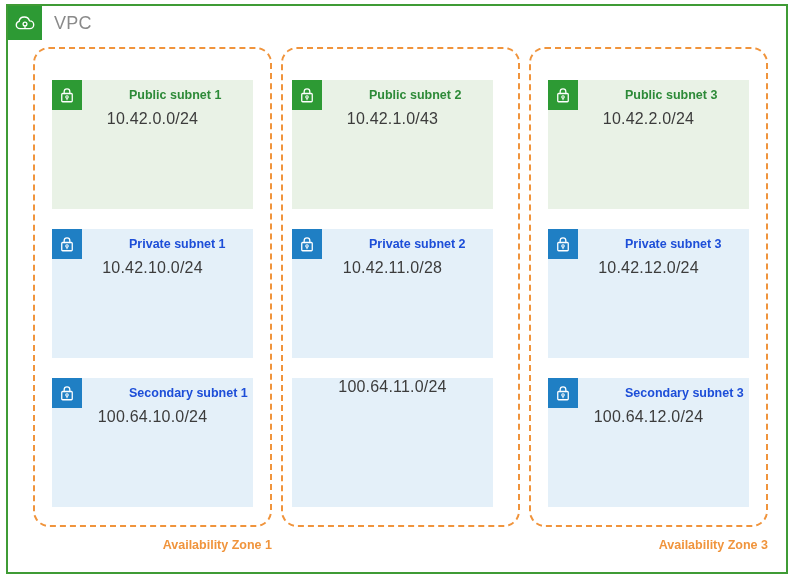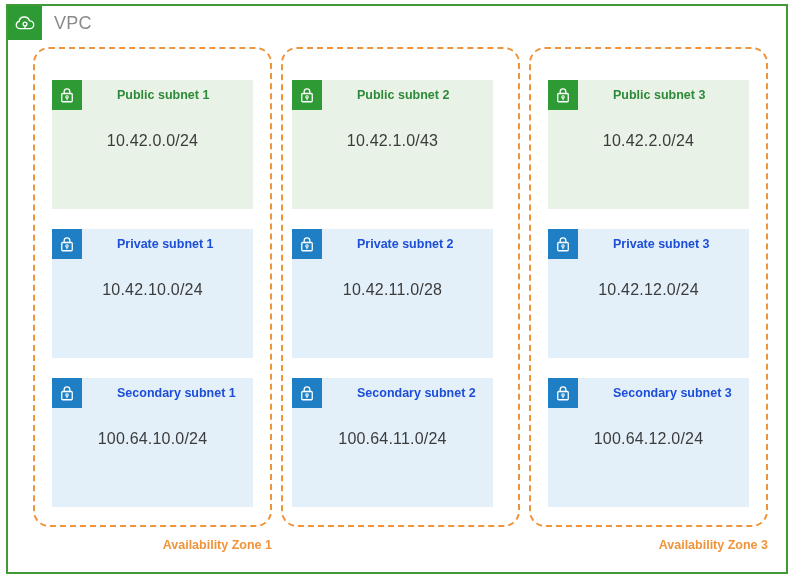--- a/index.html
+++ b/index.html
@@ -116,31 +116,30 @@
     height: 30px;
     flex: 0 0 30px;
     display: flex;
     align-items: center;
     justify-content: center;
   }
   .subnet.public  .subnet-icon { background: #2d9a34; }
   .subnet.private .subnet-icon { background: #1f7fc4; }
 
   .subnet-name {
-    margin-left: 8px;
+    margin-left: 20px;
     font-size: 12.5px;
     font-weight: bold;
     white-space: nowrap;
     padding-left: 27px;
   }
   .subnet.public  .subnet-name { color: #2d8a38; }
   .subnet.private .subnet-name { color: #1d4ed8; }
 
   .subnet-cidr {
-    margin-top: 22px;
     text-align: center;
     font-size: 16px;
     color: #3c3c3c;
     letter-spacing: 0.2px;
   }
 </style>
 </head>
 <body>
 
 <div id="canvas">
@@ -231,31 +230,20 @@
           <circle cx="12" cy="14.6" r="1.7" fill="none" stroke="#ffffff" stroke-width="1.4"></circle>
           <path d="M12 16.1v2.1" stroke="#ffffff" stroke-width="1.4" stroke-linecap="round"></path>
         </svg>
       </div>
       <div class="subnet-name">Private subnet 2</div>
     </div>
     <div class="subnet-cidr">10.42.11.0/28</div>
   </div>
 
   <div class="subnet private col-2 row-3">
-    <div class="subnet-head">
-      <div class="subnet-icon">
-        <svg width="18" height="18" viewBox="0 0 24 24" aria-hidden="true">
-          <rect x="5" y="10" width="14" height="11" rx="1.2" fill="none" stroke="#ffffff" stroke-width="1.7"></rect>
-          <path d="M8.2 10V7.6a3.8 3.8 0 0 1 7.6 0V10" fill="none" stroke="#ffffff" stroke-width="1.7" stroke-linecap="round"></path>
-          <circle cx="12" cy="14.6" r="1.7" fill="none" stroke="#ffffff" stroke-width="1.4"></circle>
-          <path d="M12 16.1v2.1" stroke="#ffffff" stroke-width="1.4" stroke-linecap="round"></path>
-        </svg>
-      </div>
-      <div class="subnet-name">Secondary subnet 2</div>
-    </div>
     <div class="subnet-cidr">100.64.11.0/24</div>
   </div>
 
   <div class="subnet public col-3 row-1">
     <div class="subnet-head">
       <div class="subnet-icon">
         <svg width="18" height="18" viewBox="0 0 24 24" aria-hidden="true">
           <rect x="5" y="10" width="14" height="11" rx="1.2" fill="none" stroke="#ffffff" stroke-width="1.7"></rect>
           <path d="M8.2 10V7.6a3.8 3.8 0 0 1 7.6 0V10" fill="none" stroke="#ffffff" stroke-width="1.7" stroke-linecap="round"></path>
           <circle cx="12" cy="14.6" r="1.7" fill="none" stroke="#ffffff" stroke-width="1.4"></circle>

